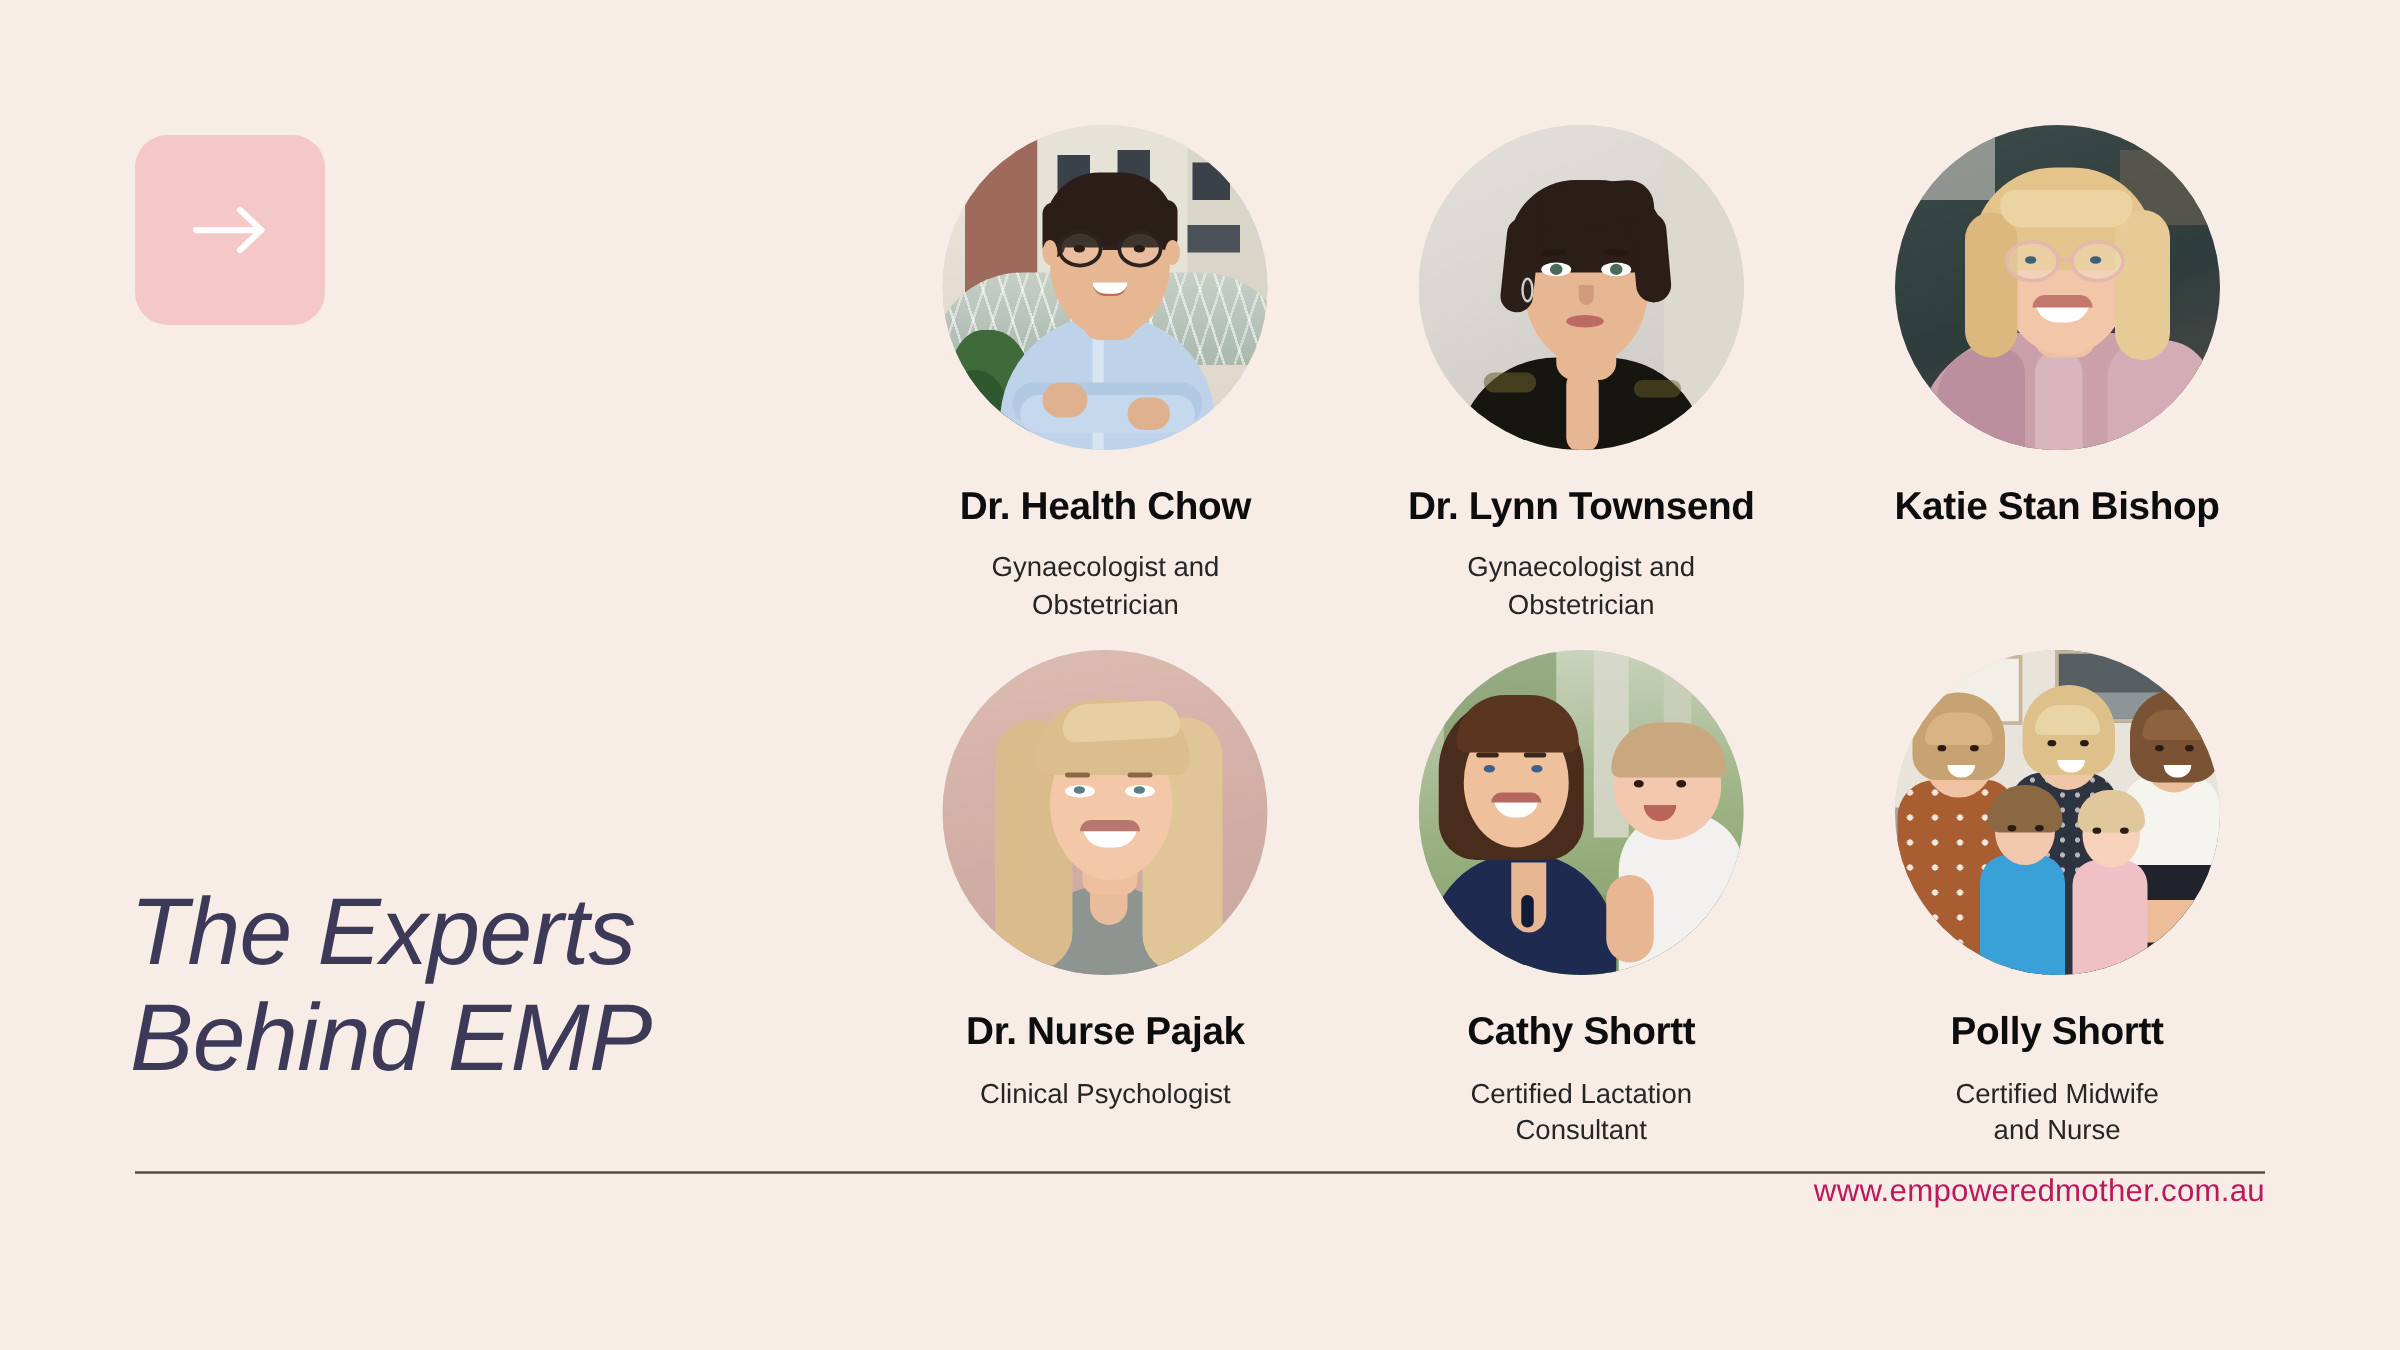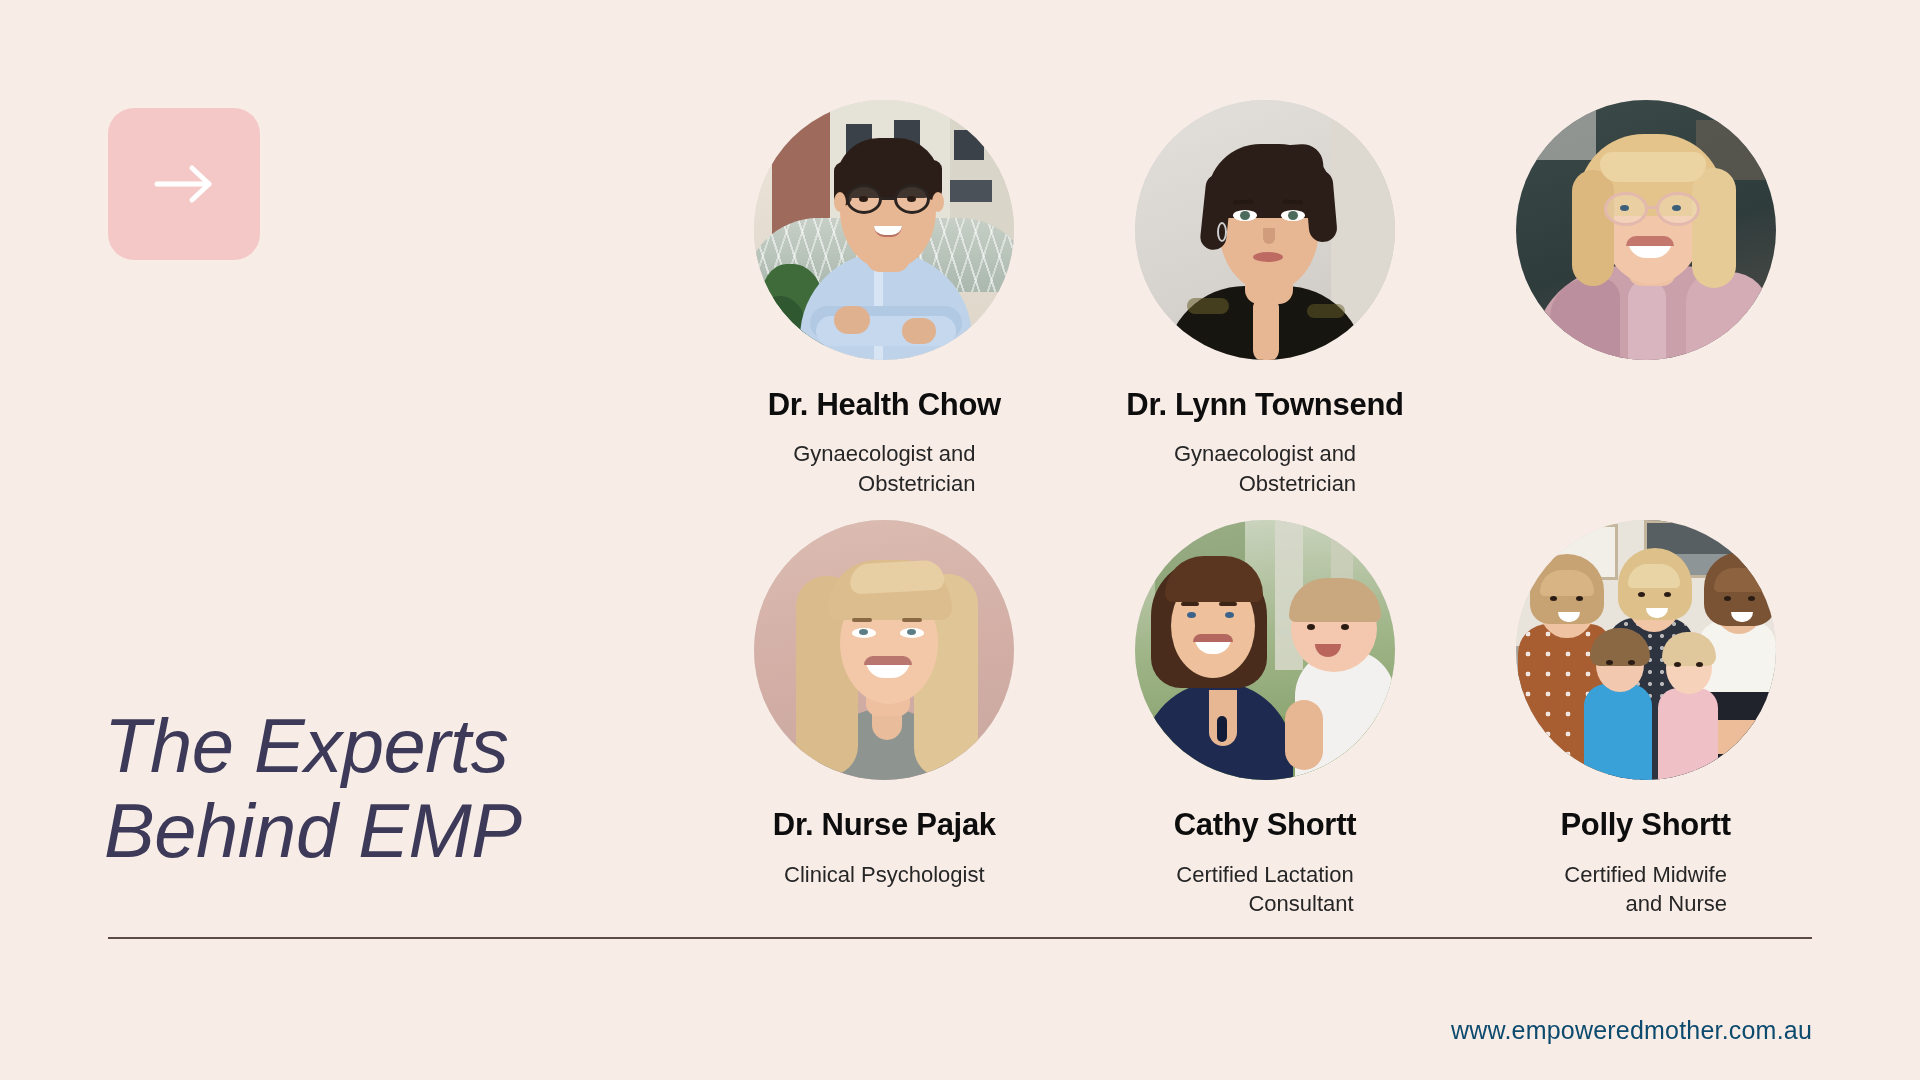--- a/index.html
+++ b/index.html
@@ -94,42 +94,42 @@
     letter-spacing: -0.3px;
     text-align: center;
     line-height: 1.1;
   }
 
   .expert-role {
     margin-top: 17px;
     font-size: 22px;
     font-weight: 400;
     color: #262626;
-    text-align: right;
+    text-align: center;
     line-height: 1.35;
     max-width: 290px;
     white-space: pre-line;
   }
 
   
   .divider {
     position: absolute;
     left: 108px;
     top: 937px;
     width: 1704px;
     height: 2px;
     background: #5b4a46;
   }
 
   .site-url {
     position: absolute;
     right: 108px;
-    top: 1016px;
+    top: 939px;
     font-size: 25px;
-    color: #0c4a6e;
+    color: #be185d;
     letter-spacing: 0.2px;
   }
   .skin { background: #e7b693; }
   .hair-dark { background: #2b1d17; }
   .hair-blonde { background: #d9b377; }
   .hair-brown { background: #5d3a23; }
 
   .head {
     width: 96px; height: 122px;
     border-radius: 48px / 60px;
@@ -283,20 +283,21 @@
           <div class="layer glasses-rim clear" style="left:88px;top:92px;width:44px;height:34px;"></div>
           <div class="layer glasses-rim clear" style="left:140px;top:92px;width:44px;height:34px;"></div>
           <div class="layer" style="left:132px;top:106px;width:10px;height:3px;background:#e3b9ae;"></div>
           <div class="layer eye" style="left:104px;top:105px;background:#3c6079;"></div>
           <div class="layer eye" style="left:156px;top:105px;background:#3c6079;"></div>
 
           <div class="layer" style="left:112px;top:140px;width:44px;height:18px;border-radius:0 0 24px 24px;background:#fff;"></div>
           <div class="layer" style="left:110px;top:136px;width:48px;height:10px;border-radius:20px 20px 0 0;background:#c4776d;"></div>
         </div>
       </div>
+      <div class="expert-name">Katie Stan Bishop</div>
     </div>
 
     <div class="expert-card">
       <div class="avatar">
         <div class="scene">
           <div class="layer" style="inset:0;background:linear-gradient(170deg,#dcbcb2 0%,#d3afa6 50%,#c9a79f 100%);"></div>
 
           <div class="layer torso" style="left:62px;top:188px;width:140px;height:78px;background:#8e9490;"></div>
           <div class="layer" style="left:118px;top:190px;width:30px;height:30px;border-radius:0 0 16px 16px;background:#e9bd9c;"></div>
 

